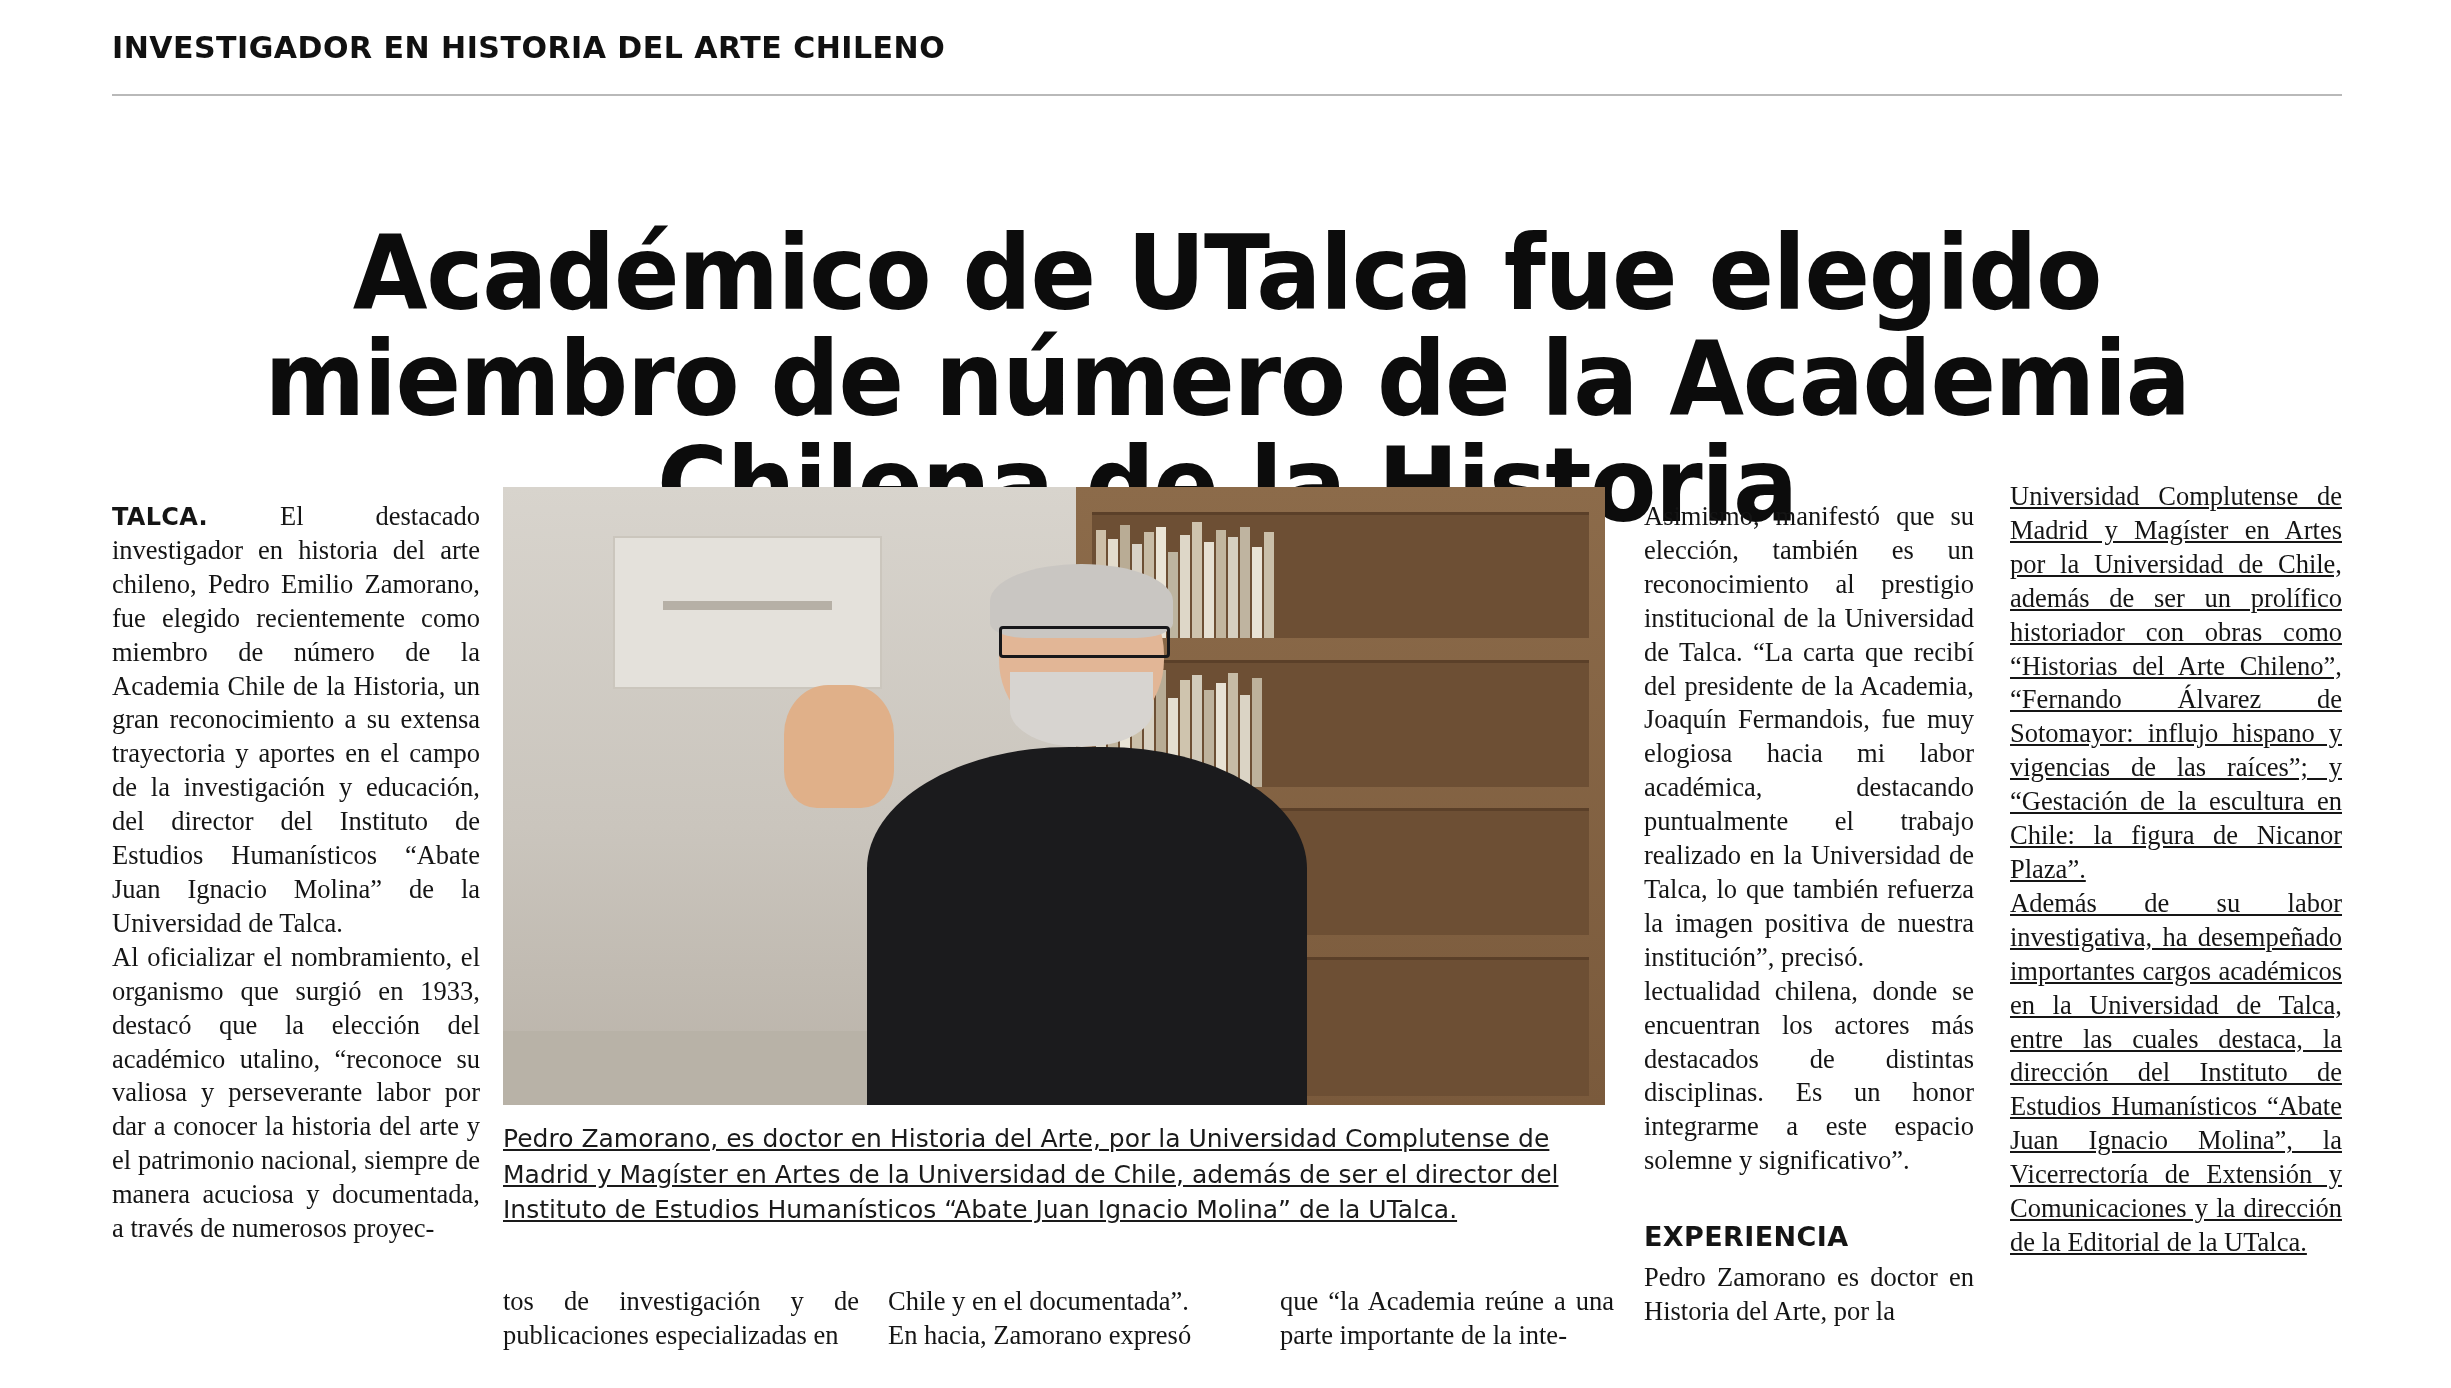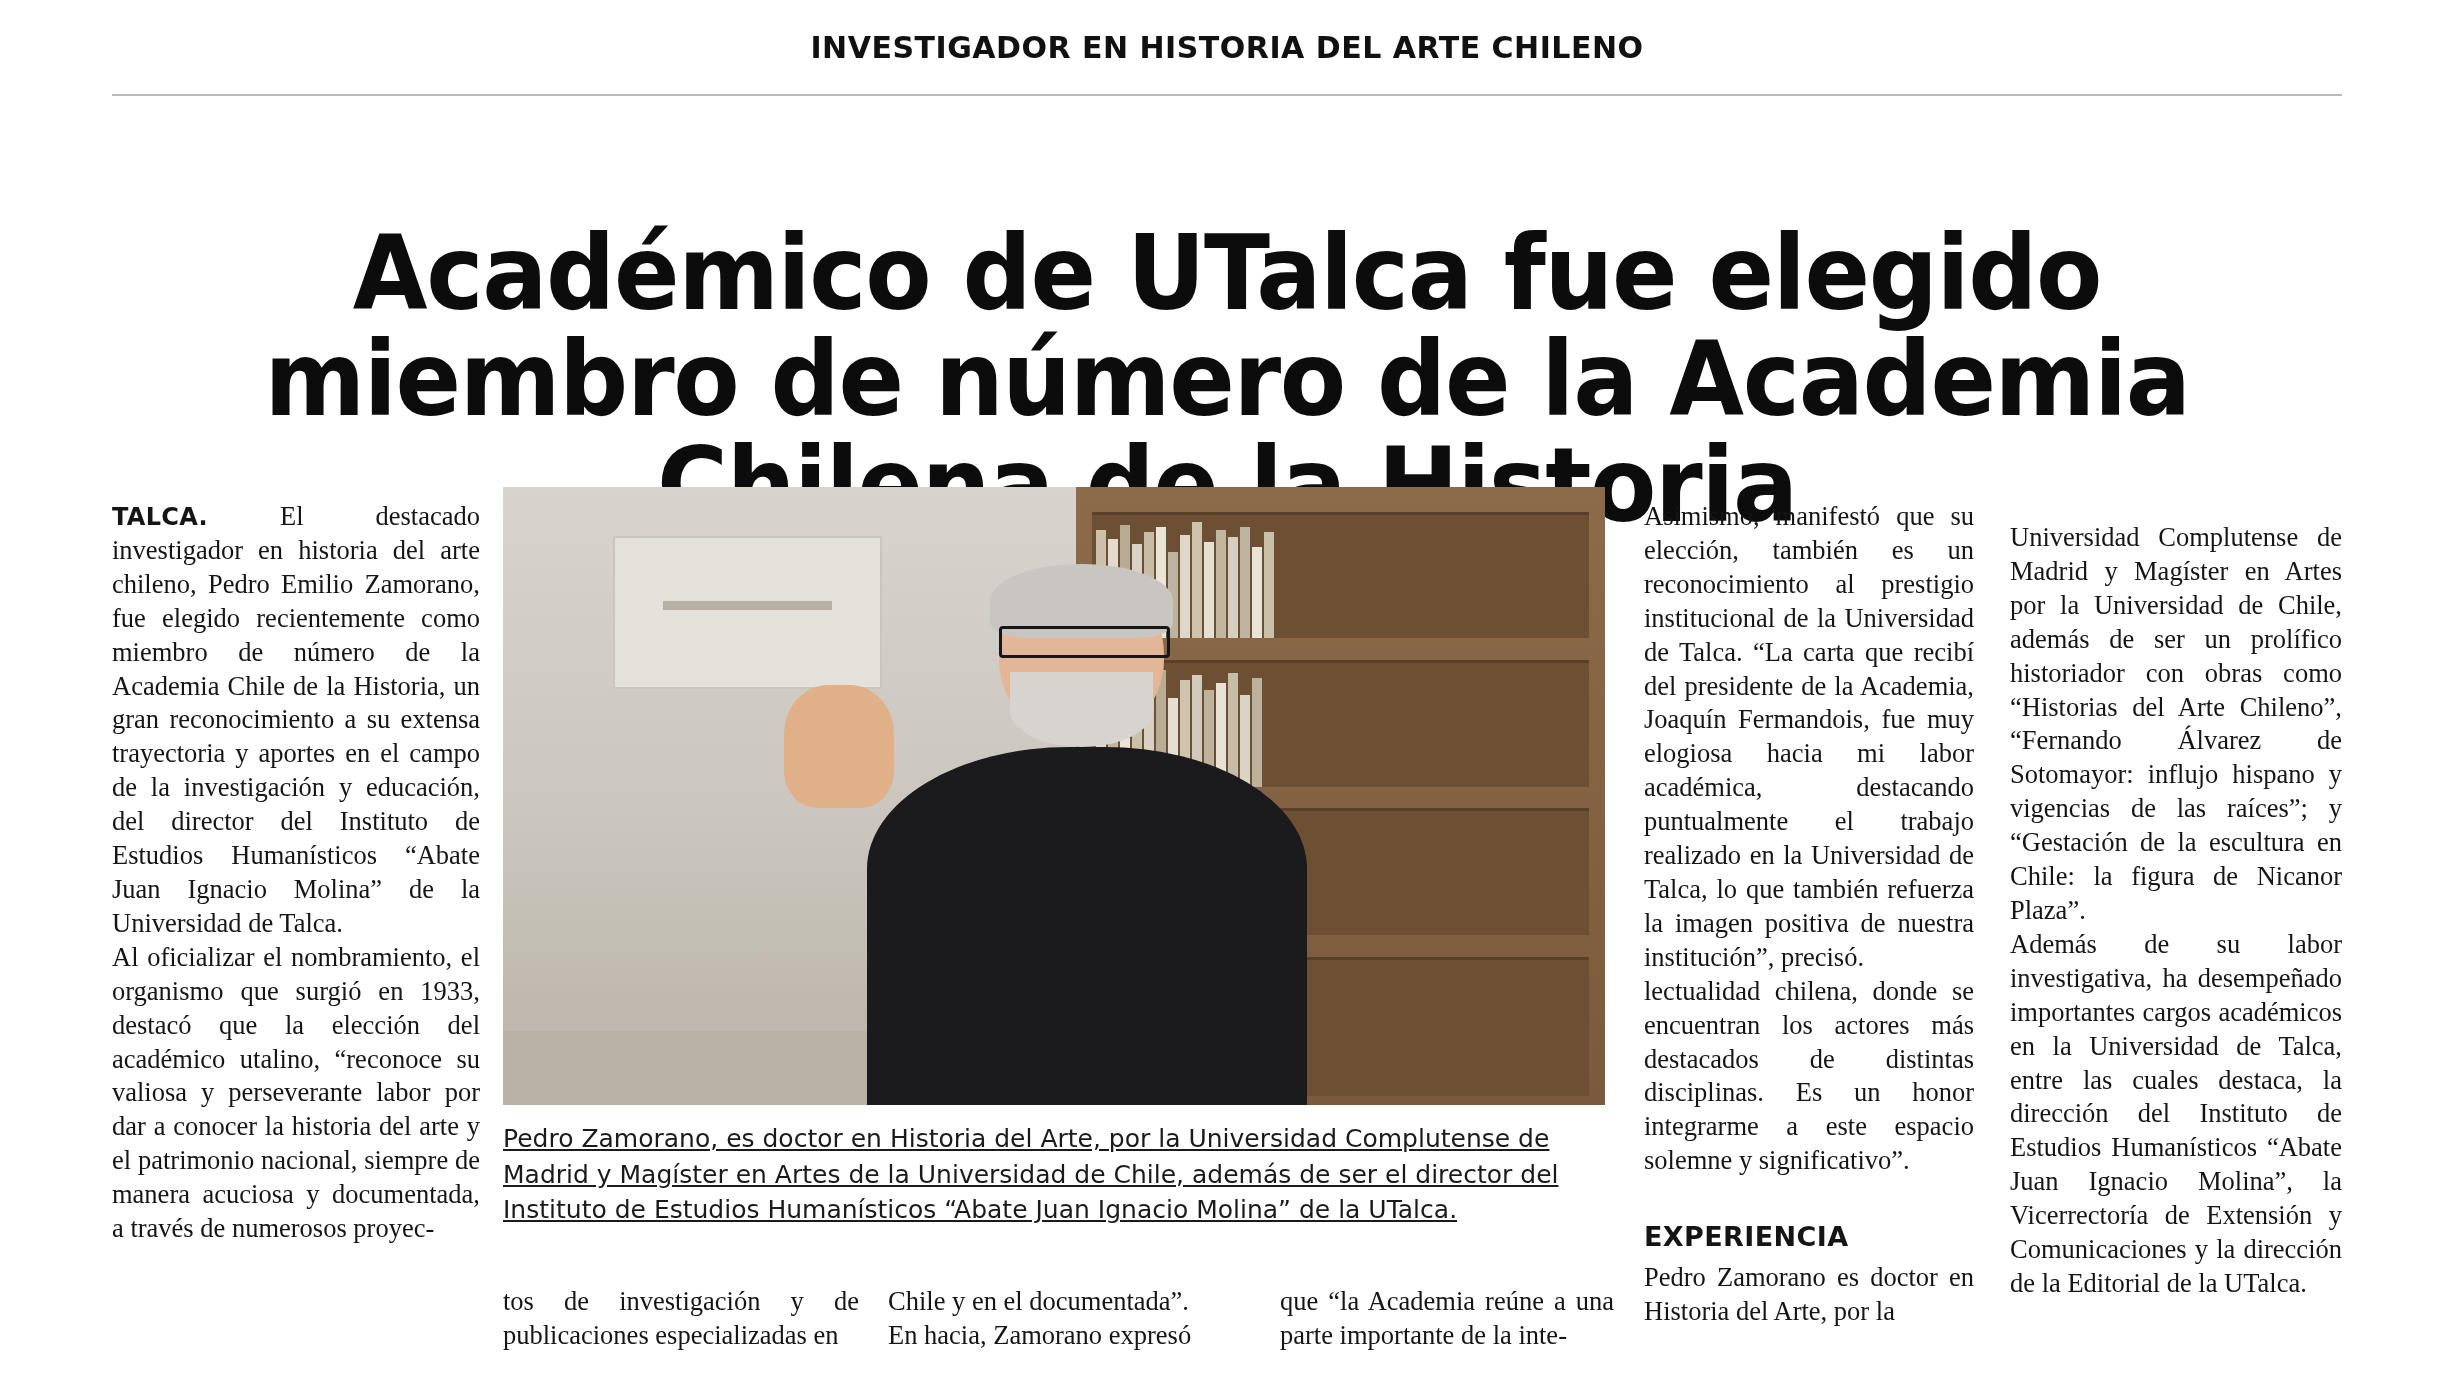--- a/index.html
+++ b/index.html
@@ -30,21 +30,20 @@
     width: 2230px;
   }
   .kicker {
     font-family: "DejaVu Sans", sans-serif;
     font-weight: bold;
     font-size: 30px;
     letter-spacing: 0.5px;
     color: #111;
     text-transform: uppercase;
     white-space: nowrap;
-    text-align: center;
   }
   .kicker-rule {
     position: absolute;
     left: 112px;
     top: 94px;
     width: 2230px;
     height: 2px;
     background: #b9b9b9;
   }
 
@@ -97,22 +96,23 @@
   }
   
   #col4 {
     left: 1644px;
     top: 500px;
     width: 330px;
   }
   
   #col5 {
     left: 2010px;
-    top: 521px;
+    top: 480px;
     width: 332px;
+    text-decoration: underline;
   }
 
   .subhead {
     font-family: "DejaVu Sans", sans-serif;
     font-weight: bold;
     font-size: 27px;
     letter-spacing: 0.4px;
     margin-top: 42px;
     margin-bottom: 6px;
   }

